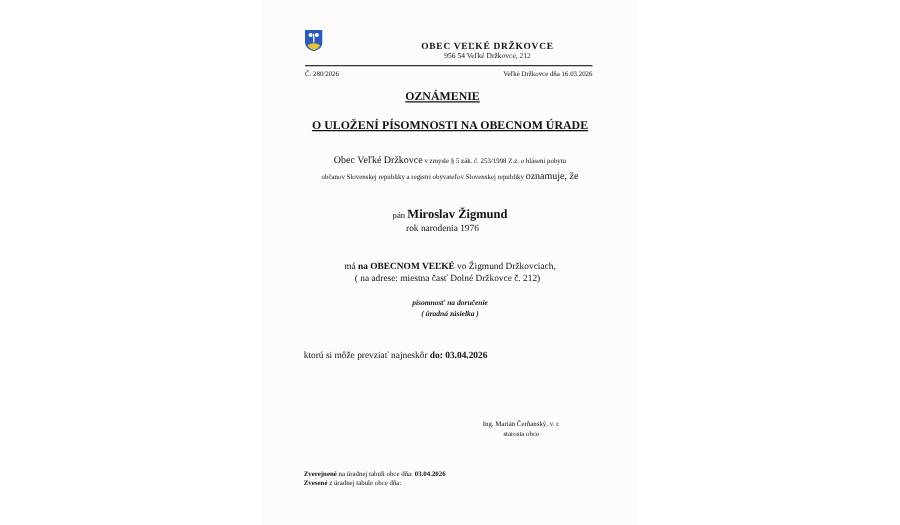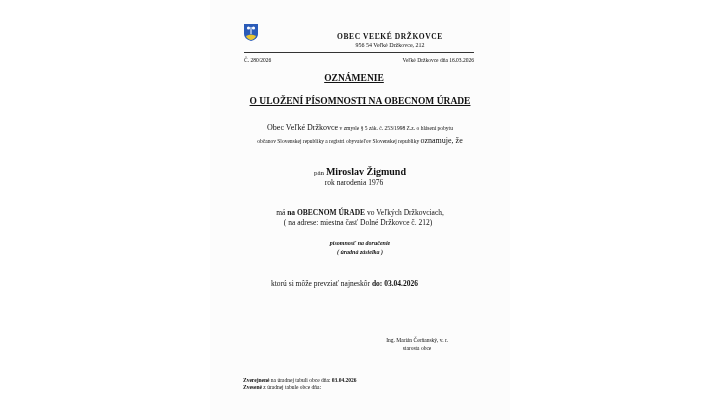--- a/index.html
+++ b/index.html
@@ -24,21 +24,21 @@
   .intro2 { left:0; width:720px; text-align:center; top:136px; font-size:5.5px; }
   .intro2 .big { font-size:8px; }
   .name-line { left:0; width:720px; text-align:center; top:166px; font-size:9.5px; }
   .name-line .sm { font-size:7px; }
   .name-line b { font-size:10px; }
   .birth { left:0; width:708px; text-align:center; top:178px; font-size:7.5px; }
   .office1 { left:0; width:720px; text-align:center; top:208px; font-size:7.5px; }
   .office2 { left:0; width:716px; text-align:center; top:218px; font-size:7.5px; }
   .doc1 { left:0; width:720px; text-align:center; top:240px; font-size:6px; font-style:italic; font-weight:bold; }
   .doc2 { left:0; width:720px; text-align:center; top:249px; font-size:6px; font-style:italic; font-weight:bold; }
-  .deadline { left:243px; top:279px; font-size:7.5px;margin-left:28px; }
+  .deadline { left:243px; top:279px; font-size:7.5px; }
   .sign1 { left:372px; width:90px; text-align:center; top:337px; font-size:5.5px; }
   .sign2 { left:372px; width:90px; text-align:center; top:345px; font-size:5.5px; }
   .pub1 { left:243px; top:377px; font-size:5.5px; }
   .pub2 { left:243px; top:384px; font-size:5.5px; }
 </style>
 </head>
 <body>
 
 <div class="page"></div>
 
@@ -65,21 +65,21 @@
 <div class="abs intro2">
   <span>občanov Slovenskej republiky a registri obyvateľov Slovenskej republiky </span><span class="big">oznamuje, že</span>
 </div>
 
 <div class="abs name-line">
   <span class="sm">pán </span><b>Miroslav Žigmund</b>
 </div>
 <div class="abs birth">rok narodenia 1976</div>
 
 <div class="abs office1">
-  <span>má </span><b>na OBECNOM ÚRADE</b><span> vo Veľkých Držkovciach,</span>
+  <span>má </span><b>na OBECNOM VEĽKÉ</b><span> vo Žigmund Držkovciach,</span>
 </div>
 <div class="abs office2">( na adrese: miestna časť Dolné Držkovce č. 212)</div>
 
 <div class="abs doc1">písomnosť na doručenie</div>
 <div class="abs doc2">( úradná zásielka )</div>
 
 <div class="abs deadline">
   <span>ktorú si môže prevziať najneskôr </span><b>do: 03.04.2026</b>
 </div>
 

